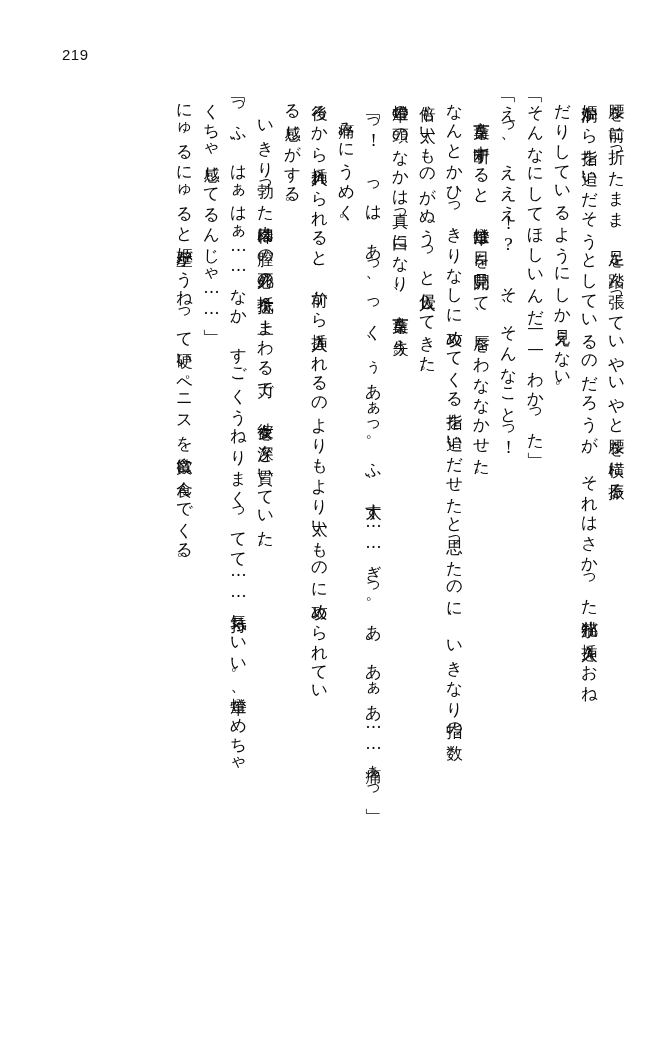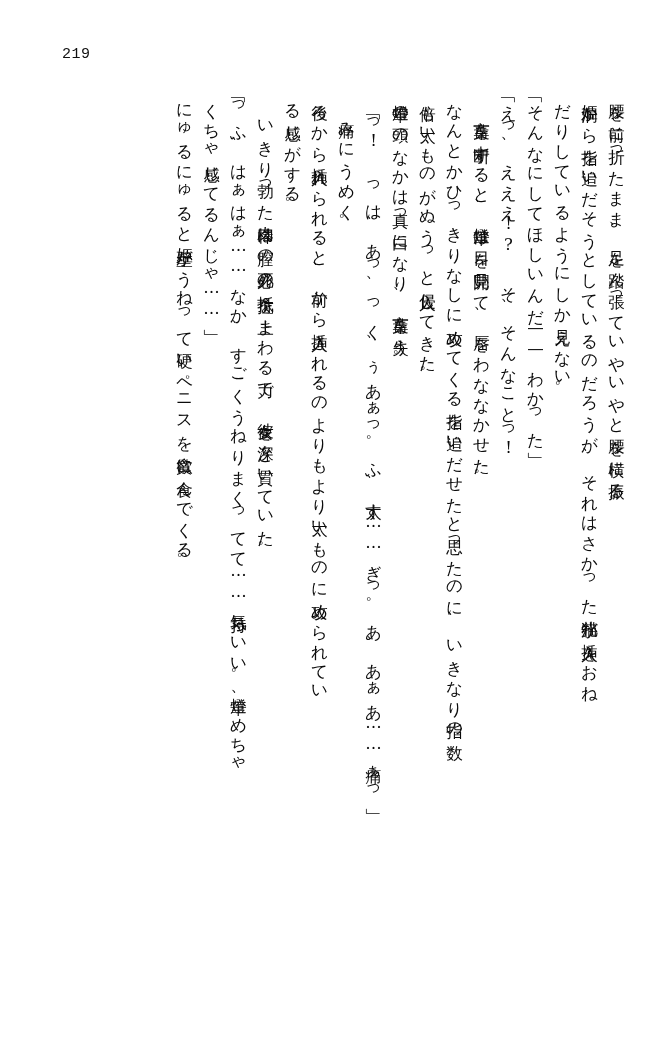--- a/index.html
+++ b/index.html
@@ -21,21 +21,21 @@
     top: 0;
     width: 668px;
     height: 1050px;
     background: #ffffff;
   }
   .page-number {
     position: absolute;
     left: 62px;
     top: 46px;
     font-size: 15px;
-    font-family: Liberation Mono, monospace;
+    font-family: Liberation Sans, sans-serif;
     letter-spacing: 0.5px;
     color: #111;
   }
   
   .text-body {
     position: absolute;
     top: 92px;
     right: 44px;
     left: 44px;
     height: 900px;

